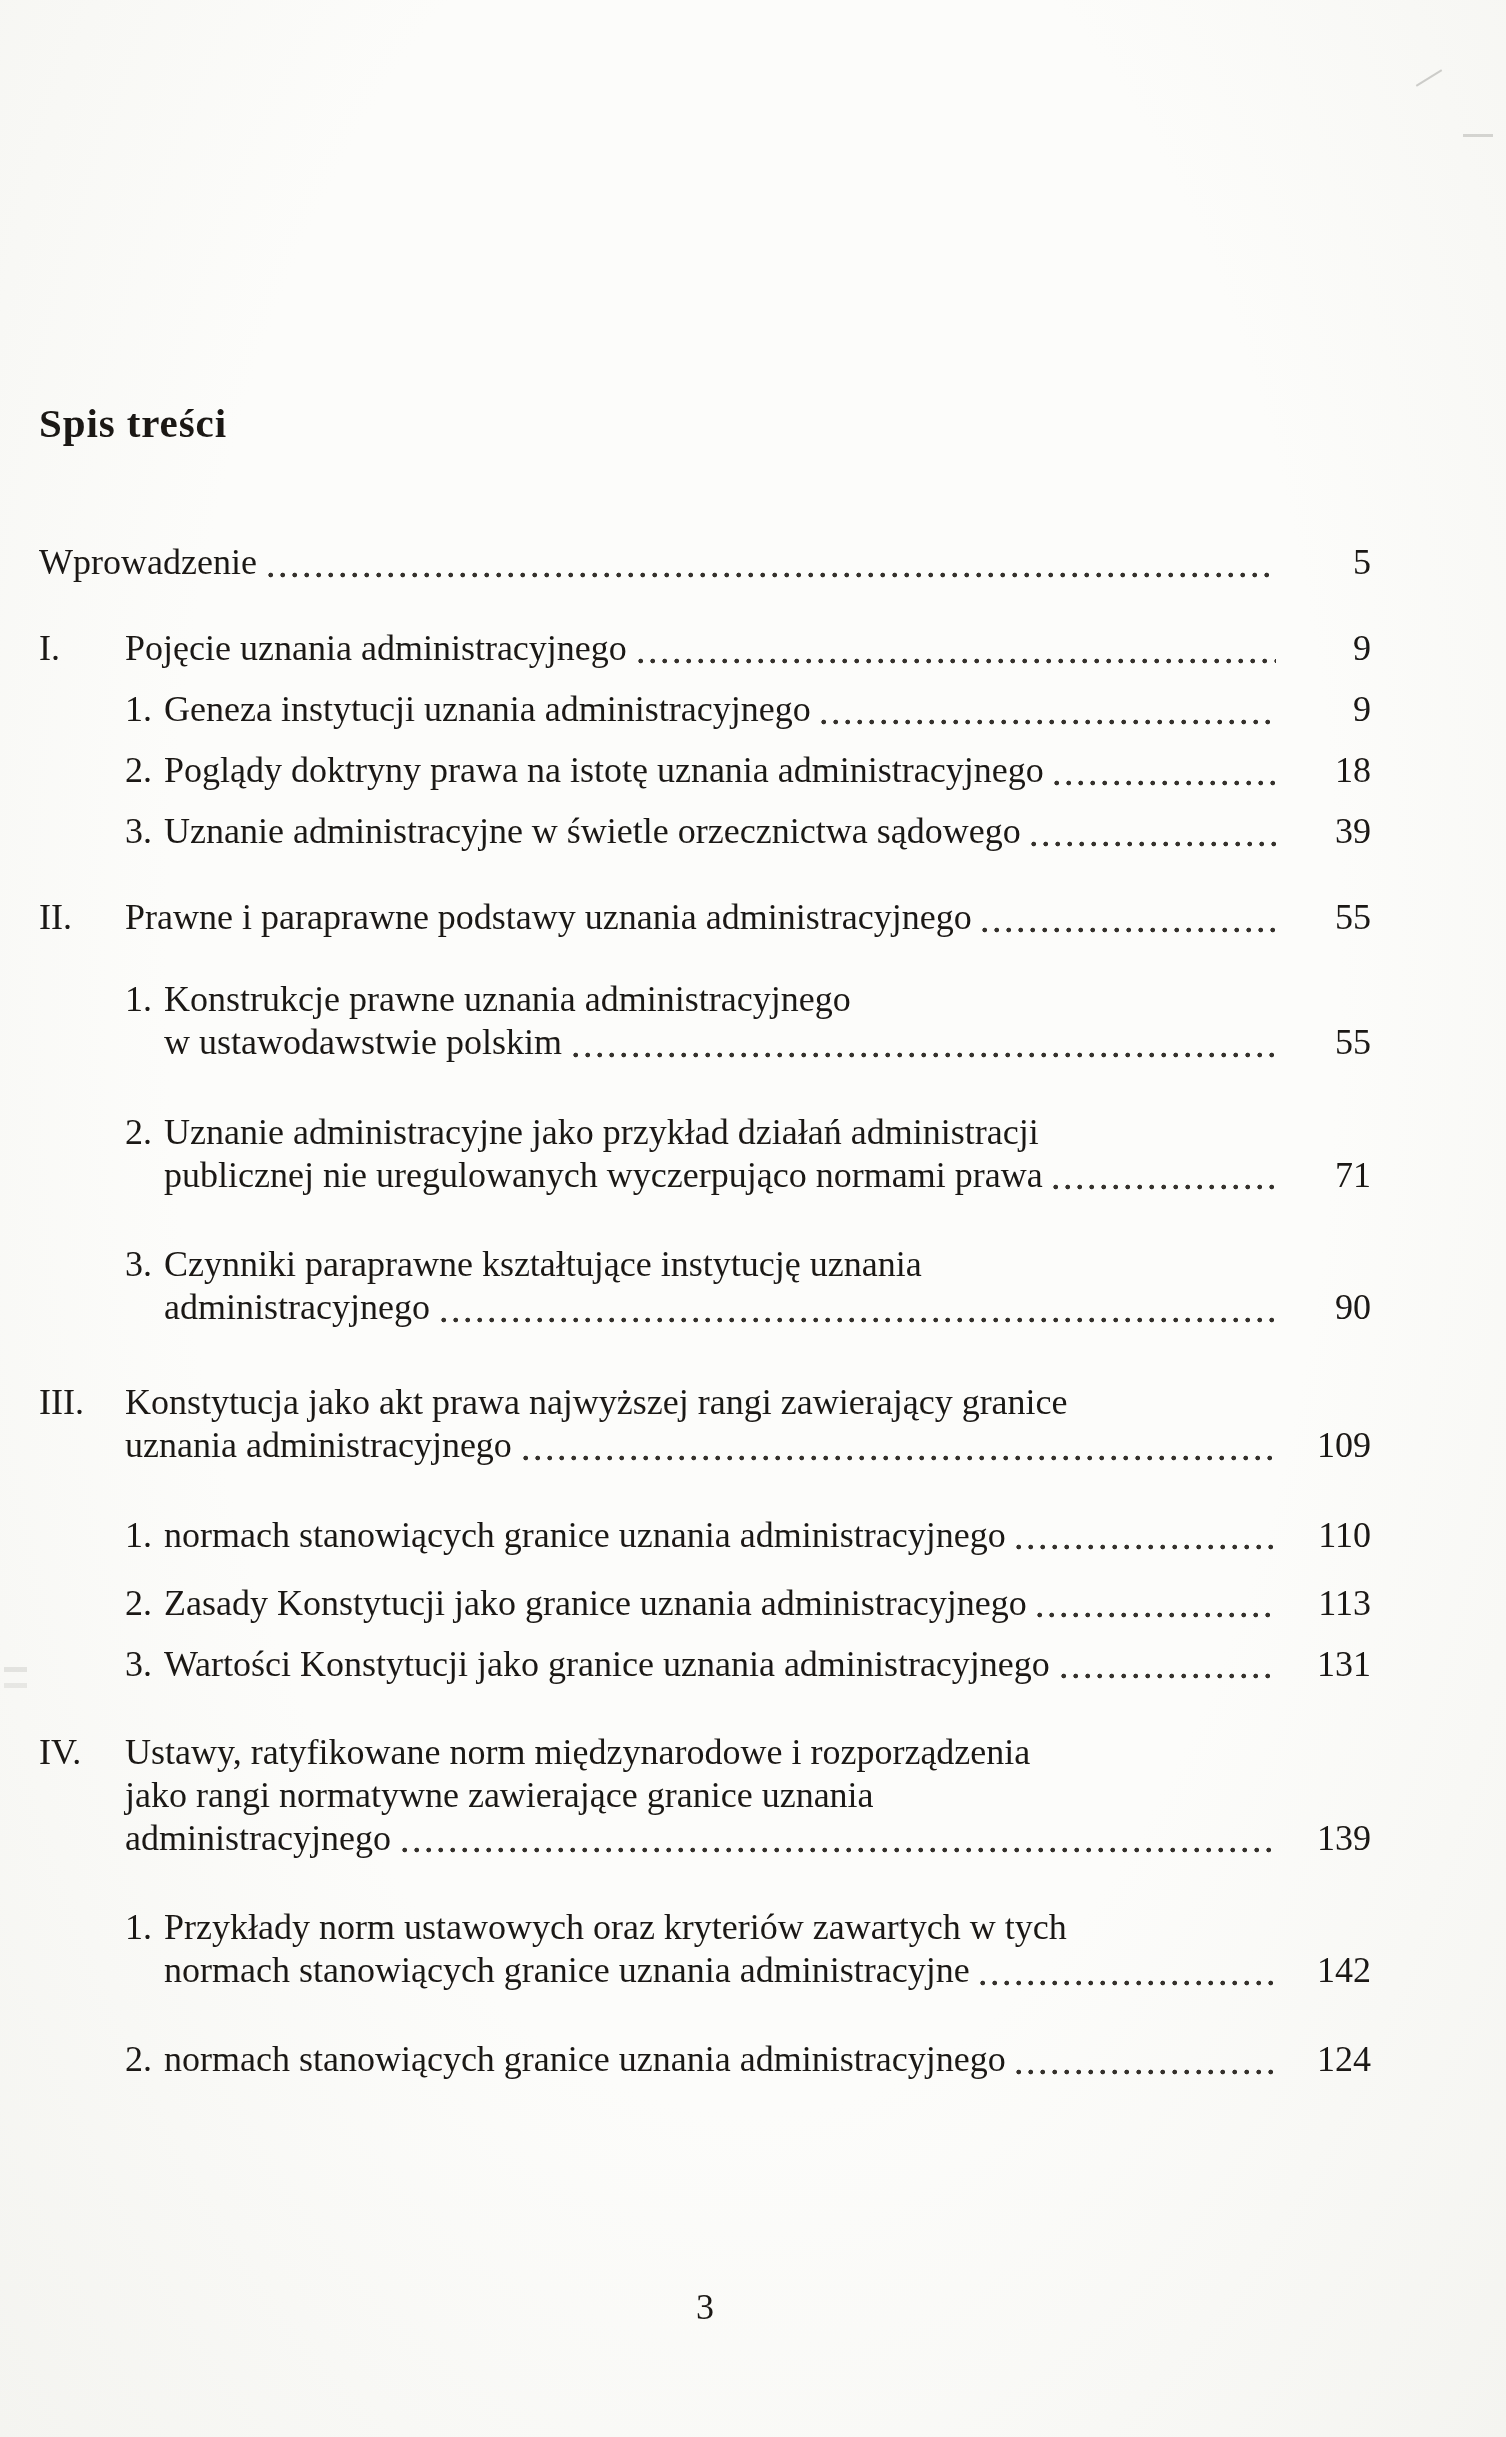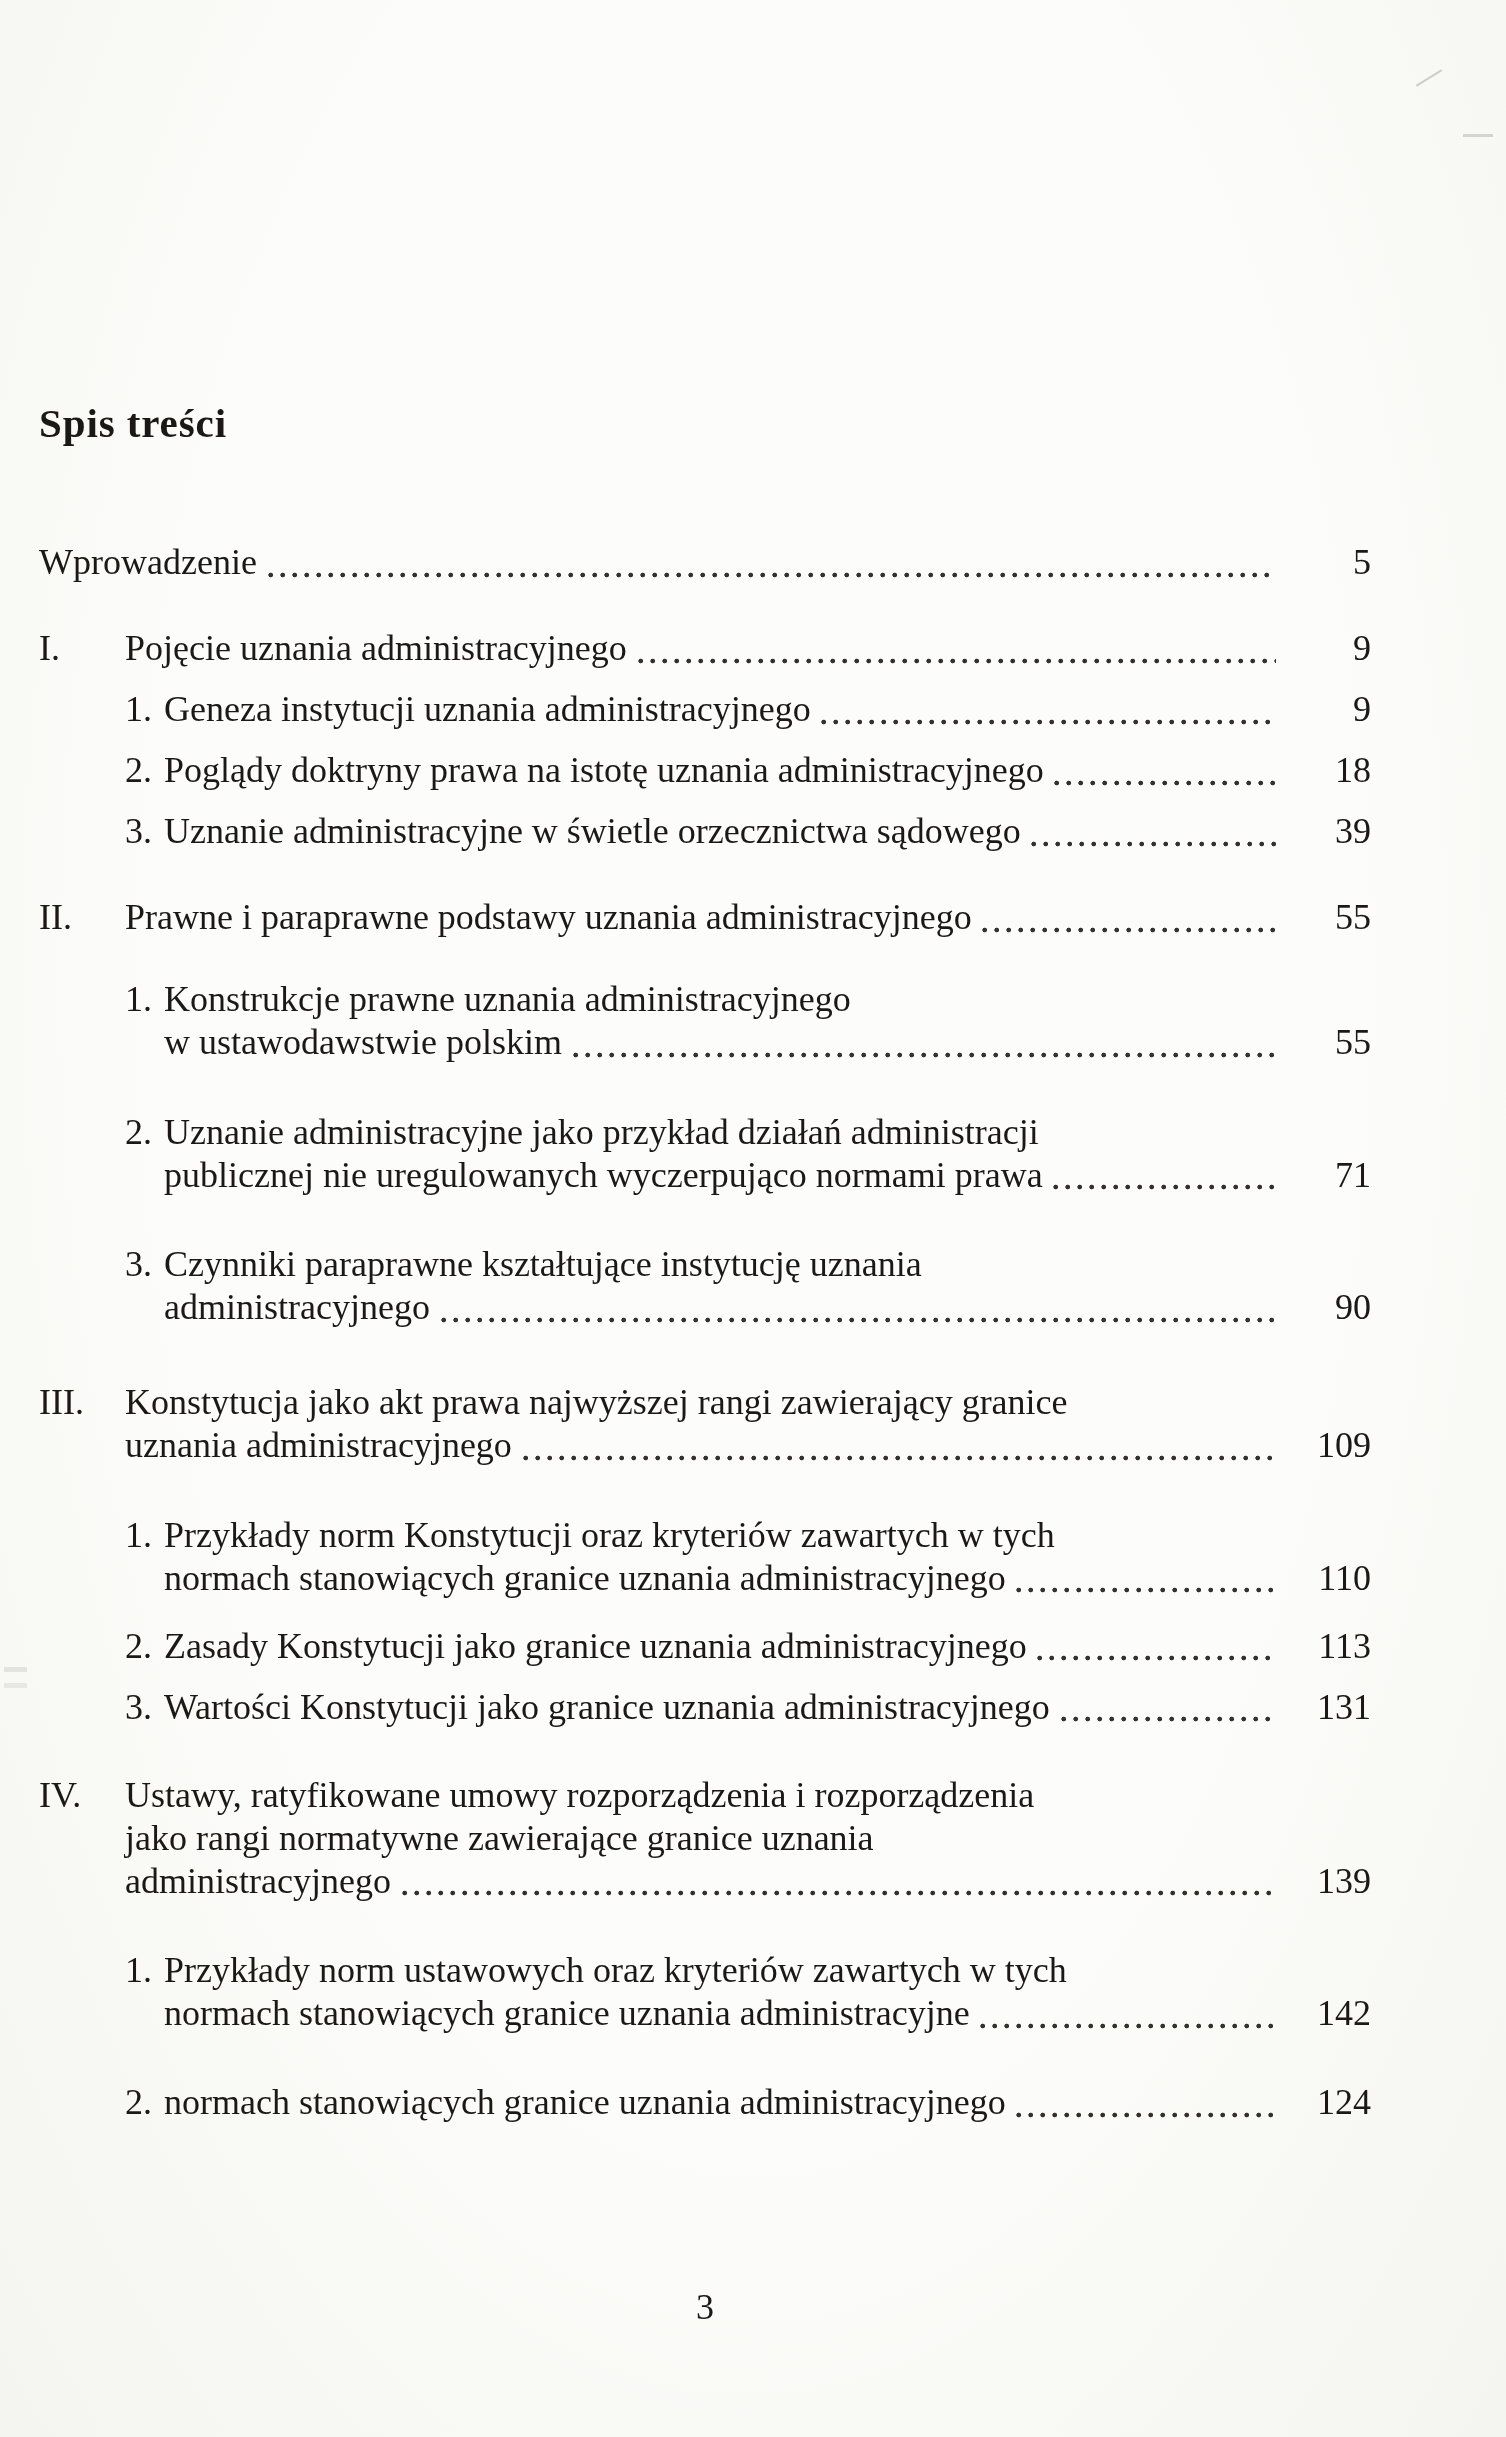--- a/index.html
+++ b/index.html
@@ -198,23 +198,20 @@
           </div>
           <div class="line">
             <span class="txt">uznania administracyjnego</span>
             <span class="leader"></span>
             <span class="pg">109</span>
           </div>
         </div>
         <div class="entry sub multi">
           <span class="num">1.</span>
           <div class="line">
-            <span class="txt">Przykłady norm Konstytucji oraz kryteriów zawartych w tych</span>
-          </div>
-          <div class="line">
             <span class="txt">normach stanowiących granice uznania administracyjnego</span>
             <span class="leader"></span>
             <span class="pg">110</span>
           </div>
         </div>
         <div class="entry sub">
           <span class="num">2.</span>
           <div class="line">
             <span class="txt">Zasady Konstytucji jako granice uznania administracyjnego</span>
             <span class="leader"></span>
@@ -225,21 +222,21 @@
           <span class="num">3.</span>
           <div class="line">
             <span class="txt">Wartości Konstytucji jako granice uznania administracyjnego</span>
             <span class="leader"></span>
             <span class="pg">131</span>
           </div>
         </div>
         <div class="entry major multi">
           <span class="num">IV.</span>
           <div class="line">
-            <span class="txt">Ustawy, ratyfikowane umowy rozporządzenia i rozporządzenia</span>
+            <span class="txt">Ustawy, ratyfikowane norm międzynarodowe i rozporządzenia</span>
           </div>
           <div class="line">
             <span class="txt">jako rangi normatywne zawierające granice uznania</span>
           </div>
           <div class="line">
             <span class="txt">administracyjnego</span>
             <span class="leader"></span>
             <span class="pg">139</span>
           </div>
         </div>

